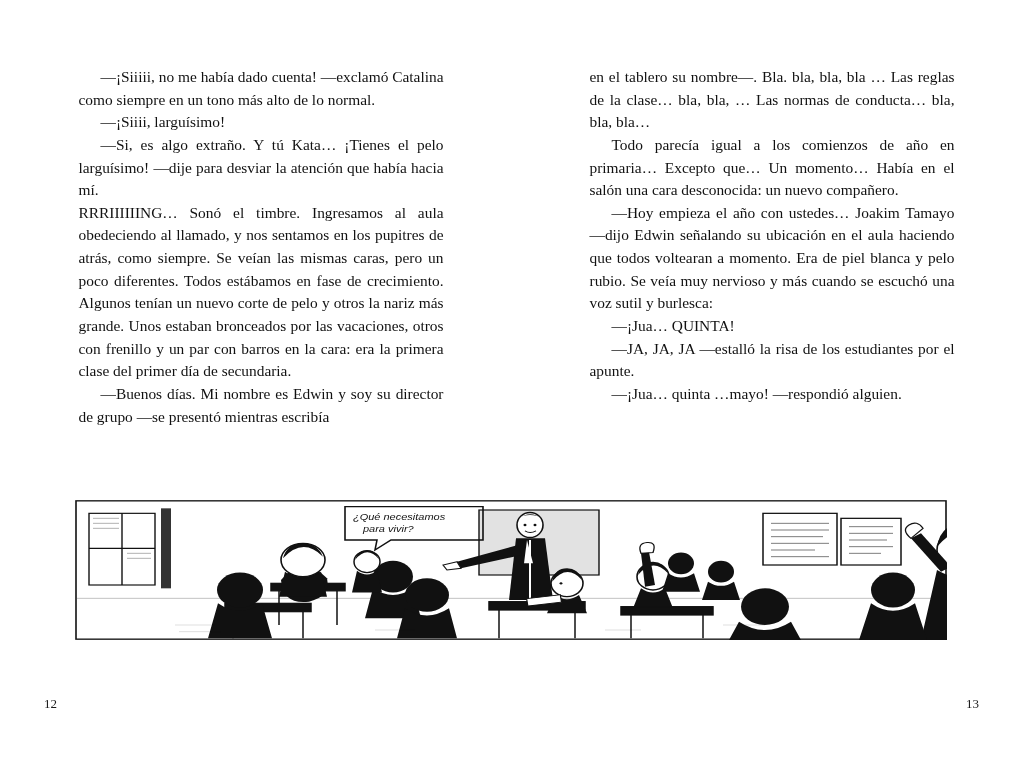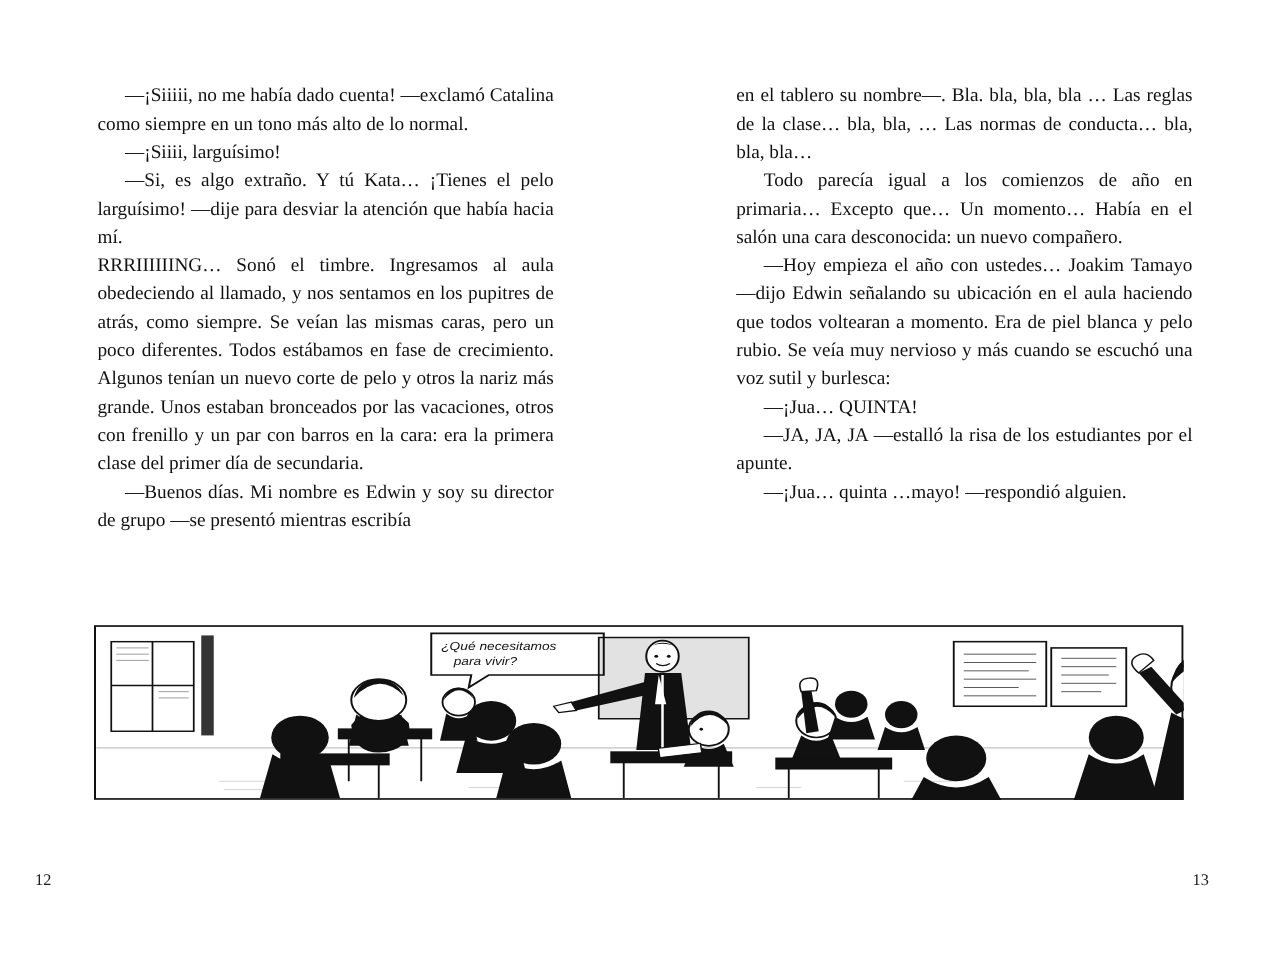--- a/index.html
+++ b/index.html
@@ -20,20 +20,21 @@
     height: 768px;
     box-sizing: border-box;
   }
   .columns {
     position: absolute;
     top: 66px;
     left: 0;
     width: 1023px;
     display: flex;
     gap: 0;
+    justify-content: center;
   }
   .page-col {
     box-sizing: border-box;
     width: 511px;
     padding: 0 68px 0 78px;
   }
   .page-col.right {
     padding: 0 68px 0 78px;
   }
   p {
@@ -63,22 +64,22 @@
     display: block;
     background: #ffffff;
   }
   .folio {
     position: absolute;
     bottom: 56px;
     font-size: 13px;
     font-family: "Liberation Serif", serif;
     color: #1a1a1a;
   }
-  .folio.left { left: 28px; }
-  .folio.right { right: 56px; }
+  .folio.left { left: 44px; }
+  .folio.right { right: 44px; }
   .speech-text {
     font-family: "Liberation Sans", sans-serif;
     font-size: 11px;
   }
 </style>
 </head>
 <body>
 
 <div class="spread">
 

